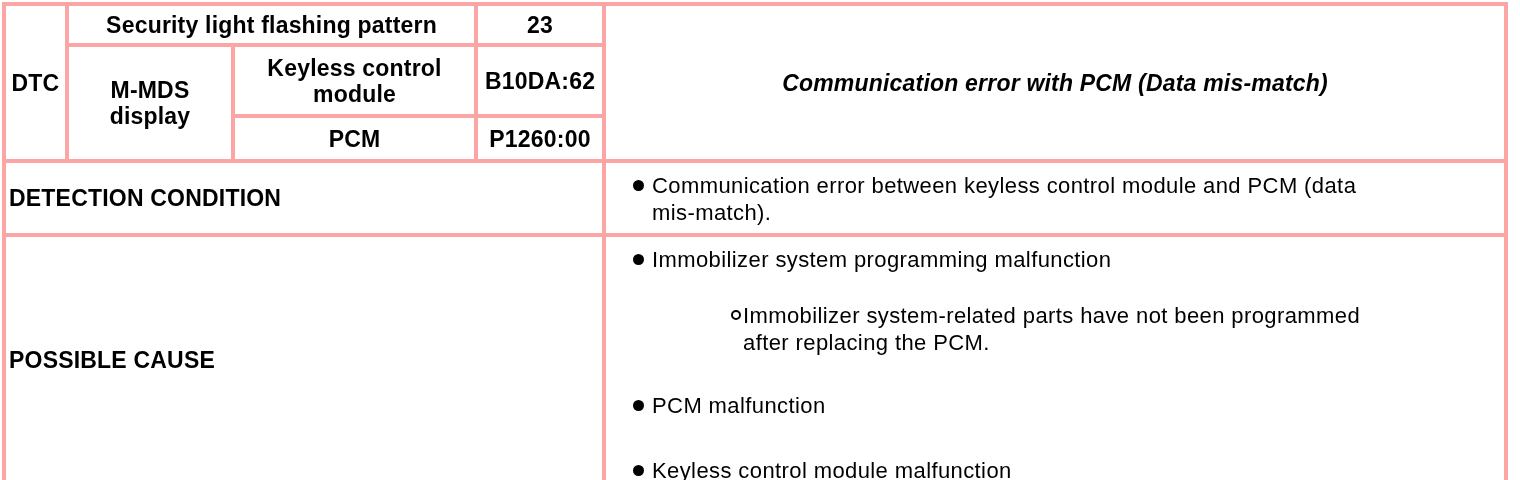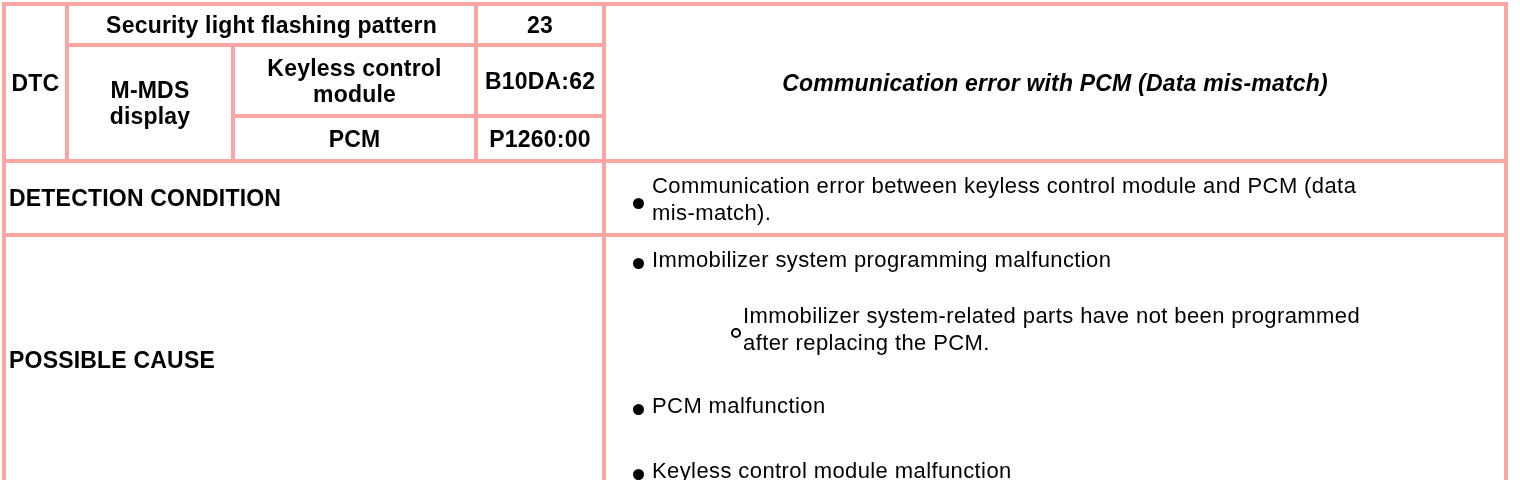--- a/index.html
+++ b/index.html
@@ -56,21 +56,21 @@
   }
   .c-content {
     vertical-align: top;
     font-size: 22px;
     line-height: 27px;
     letter-spacing: 0.4px;
     padding: 9px 16px 0 27px;
   }
   .li {
     display: flex;
-    align-items: center;
+    align-items: flex-start;
     gap: 8px;
   }
   .li .marker {
     flex: 0 0 auto;
     width: 11px;
     height: 11px;
     margin-top: 8px;
     border-radius: 50%;
   }
   .marker.disc { background: #000000; }

